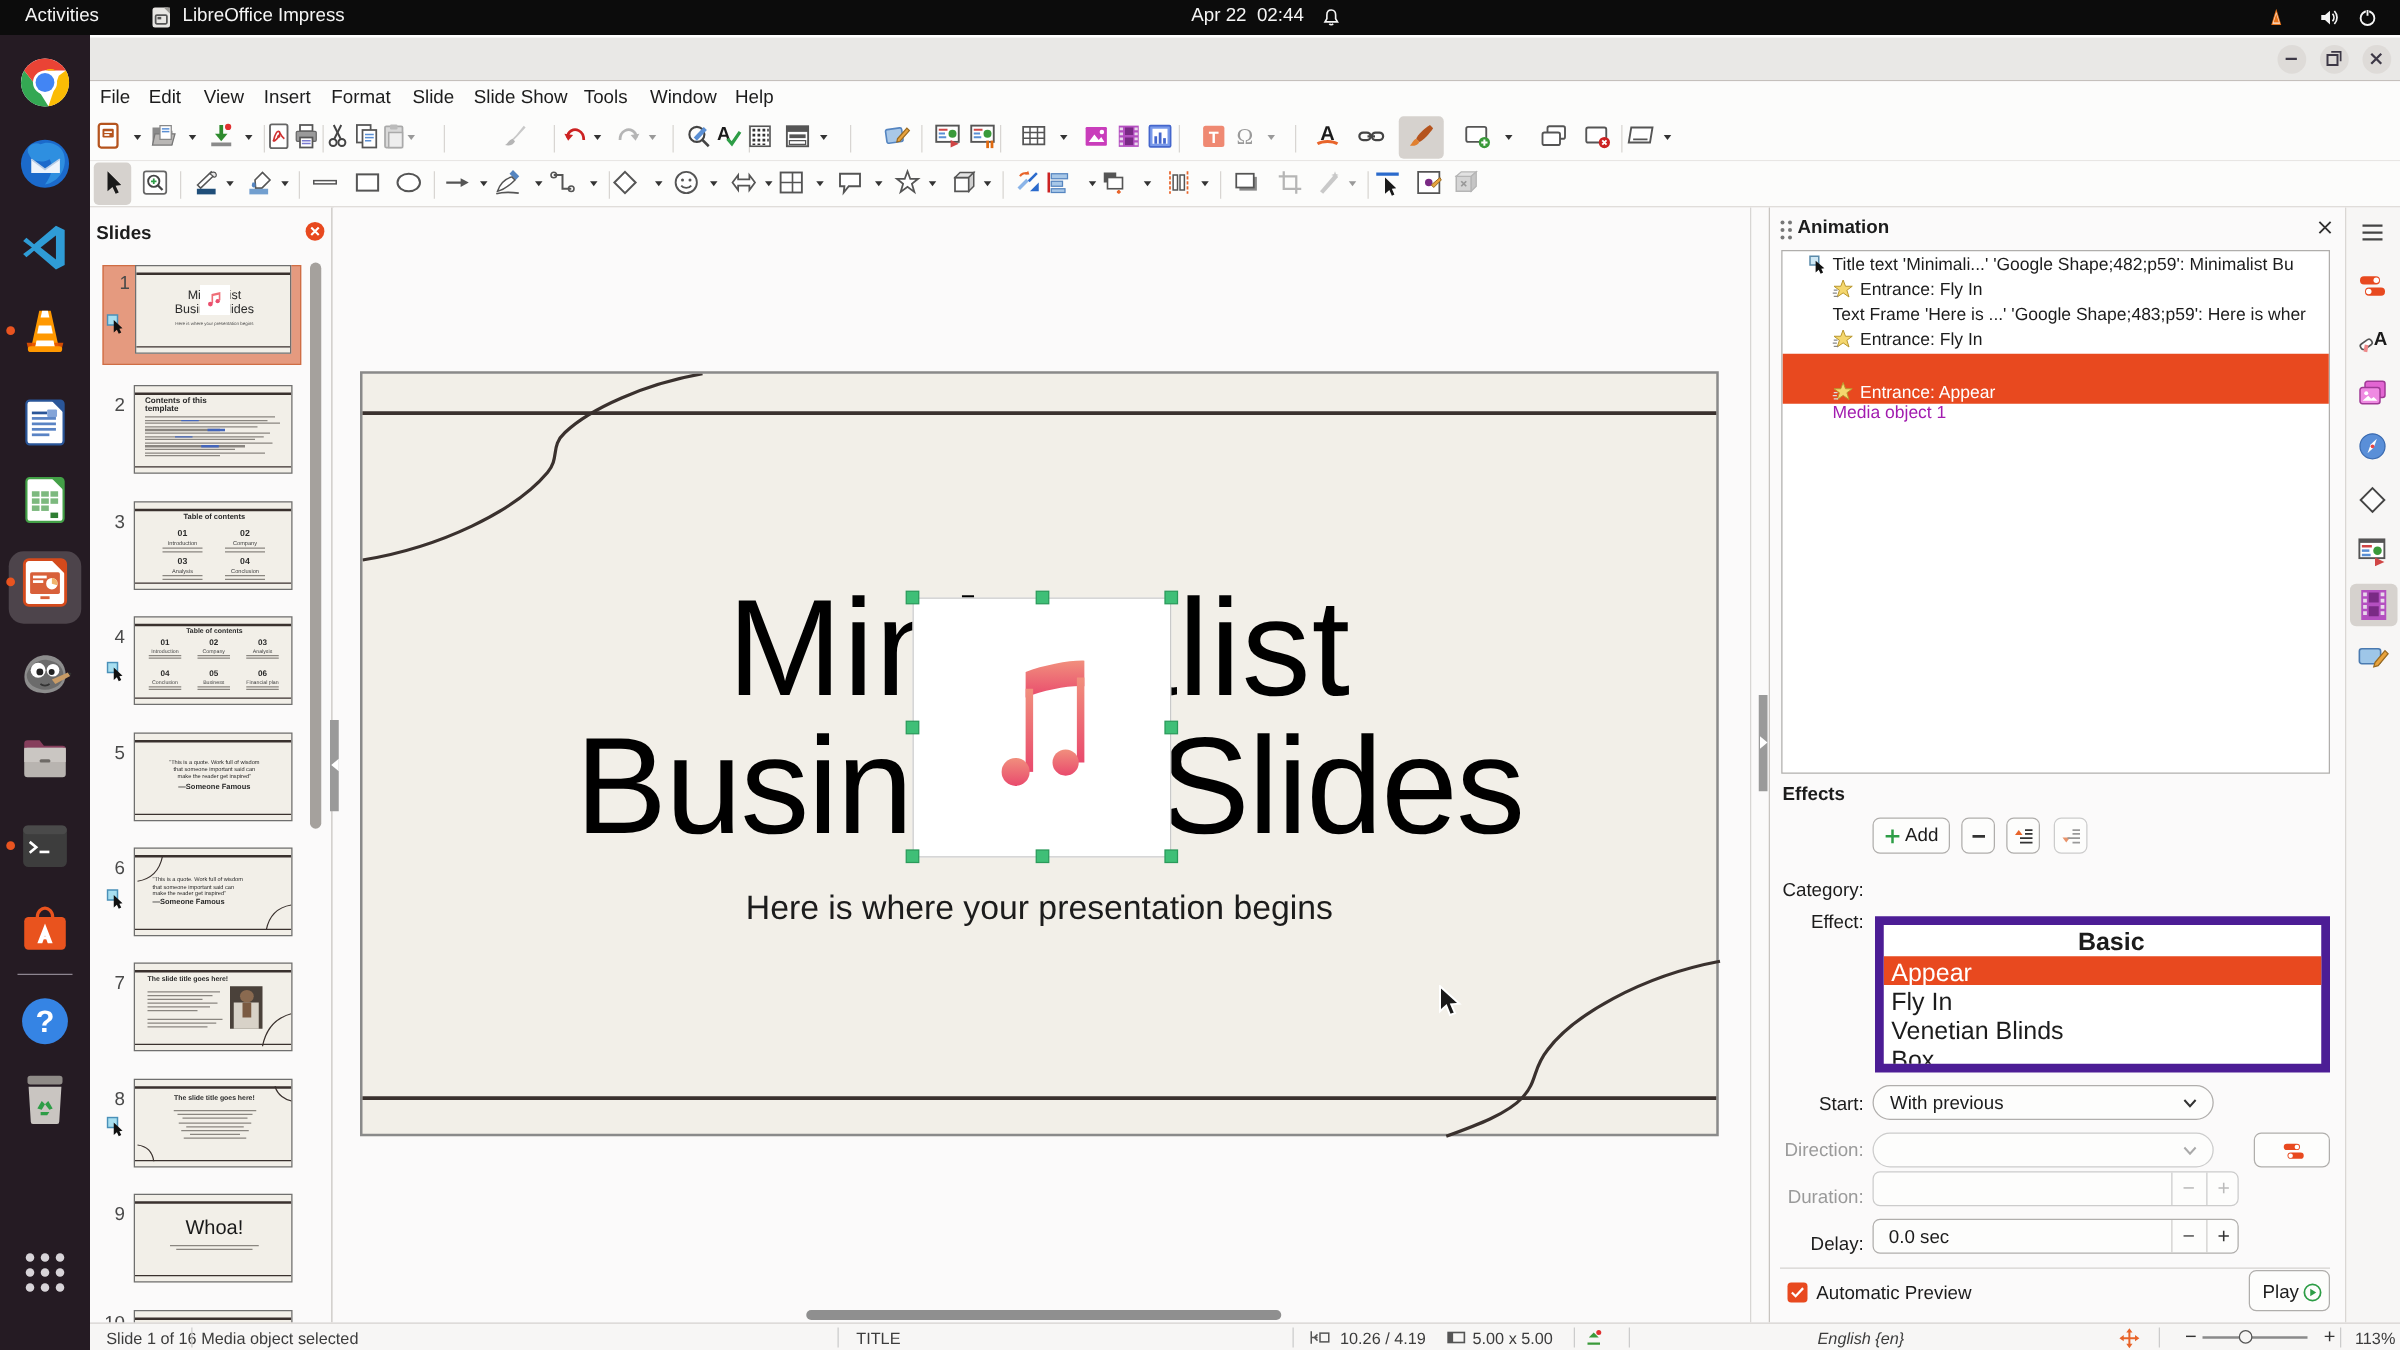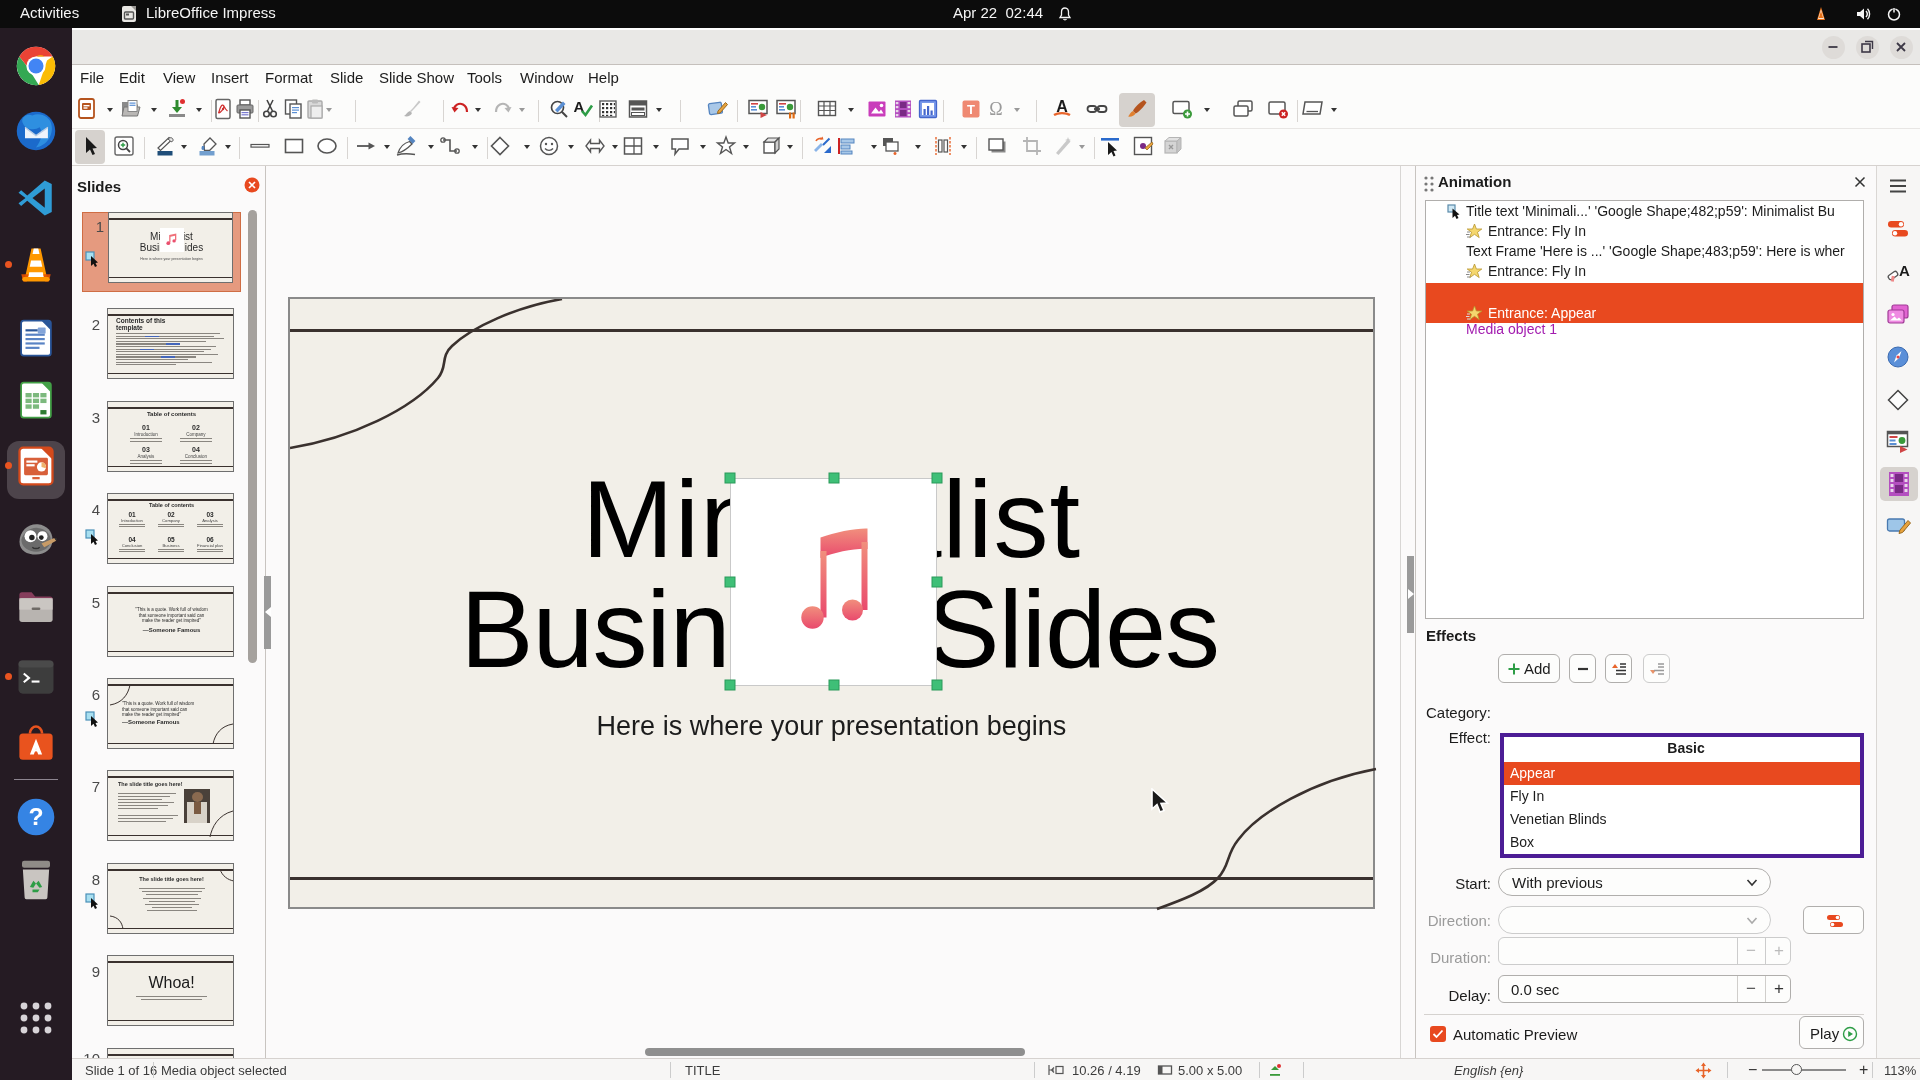--- a/index.html
+++ b/index.html
@@ -900,21 +900,21 @@
       </svg>
     </div>
 <div class="ebtn" style="left:227px;top:488px;width:27px;border-color:#ccc;">
       <svg width="16" height="16" viewBox="0 0 16 16" style="position:absolute;left:5px;top:6px;">
         <path d="M4 13 L1 9 L7 9 Z" fill="#e8936a"></path>
         <path d="M9 3 L15 3 M9 6 L15 6 M5 9.5 L15 9.5 M9 13 L15 13" stroke="#999" stroke-width="1.4"></path>
       </svg>
     </div>
 <div class="elab" style="top:538px;">Category:</div>
 <div class="elab" style="top:563px;">Effect:</div>
-<div style="position:absolute;left:84px;top:567px;width:364px;height:125px;background:#fff;border:4px solid #4c1d95;overflow:hidden;font-size:14px;">
+<div style="position:absolute;left:84px;top:567px;width:364px;height:125px;background:#fff;border:7px solid #4c1d95;overflow:hidden;font-size:20px;">
   <div style="position:absolute;left:0;top:3px;width:364px;text-align:center;font-weight:bold;color:#1c1c1c;">Basic</div>
   <div style="position:absolute;left:0;top:25px;width:364px;height:23px;background:#e8491f;"></div>
   <div style="position:absolute;left:6px;top:28px;color:#fff;">Appear</div>
   <div style="position:absolute;left:6px;top:51px;color:#1c1c1c;">Fly In</div>
   <div style="position:absolute;left:6px;top:74px;color:#1c1c1c;">Venetian Blinds</div>
   <div style="position:absolute;left:6px;top:97px;color:#1c1c1c;">Box</div>
   <div style="position:absolute;left:6px;top:117px;color:#1c1c1c;">Checkerboard</div>
 </div>
 <div class="elab" style="top:709px;">Start:</div>
 <div class="edrop" style="left:82px;top:702px;width:273px;">

